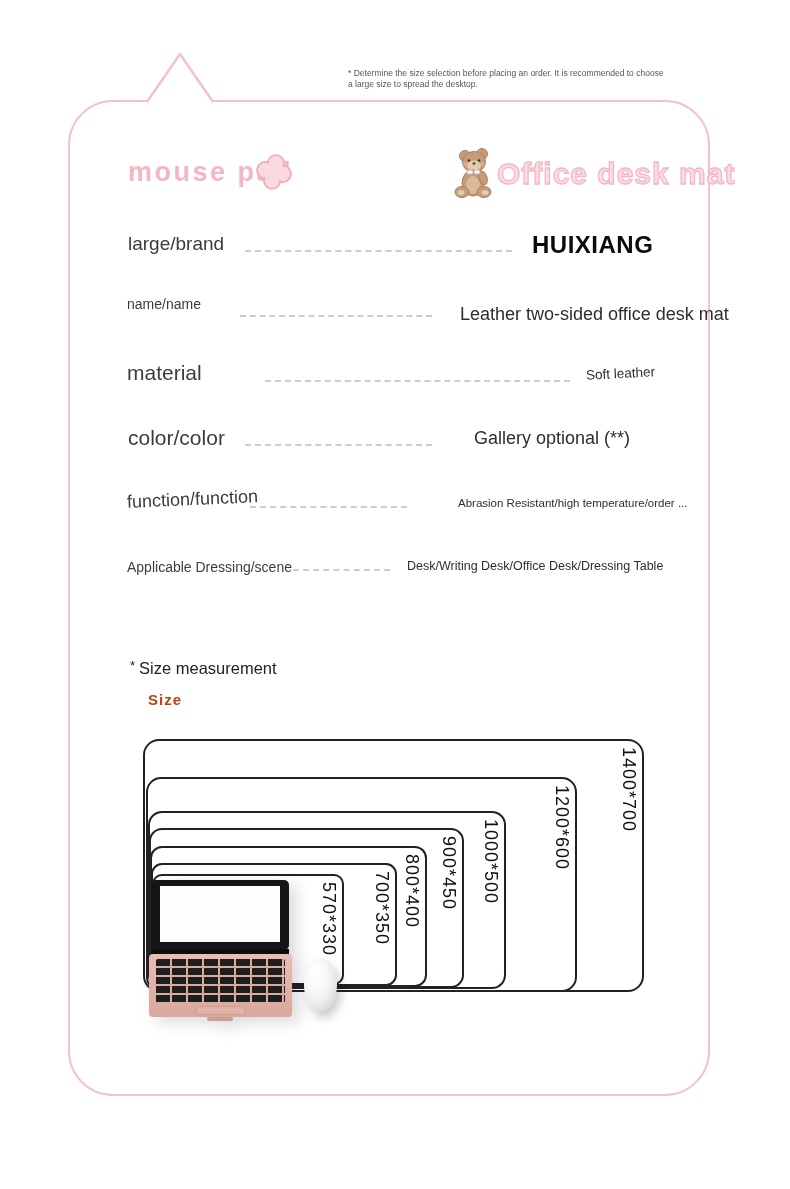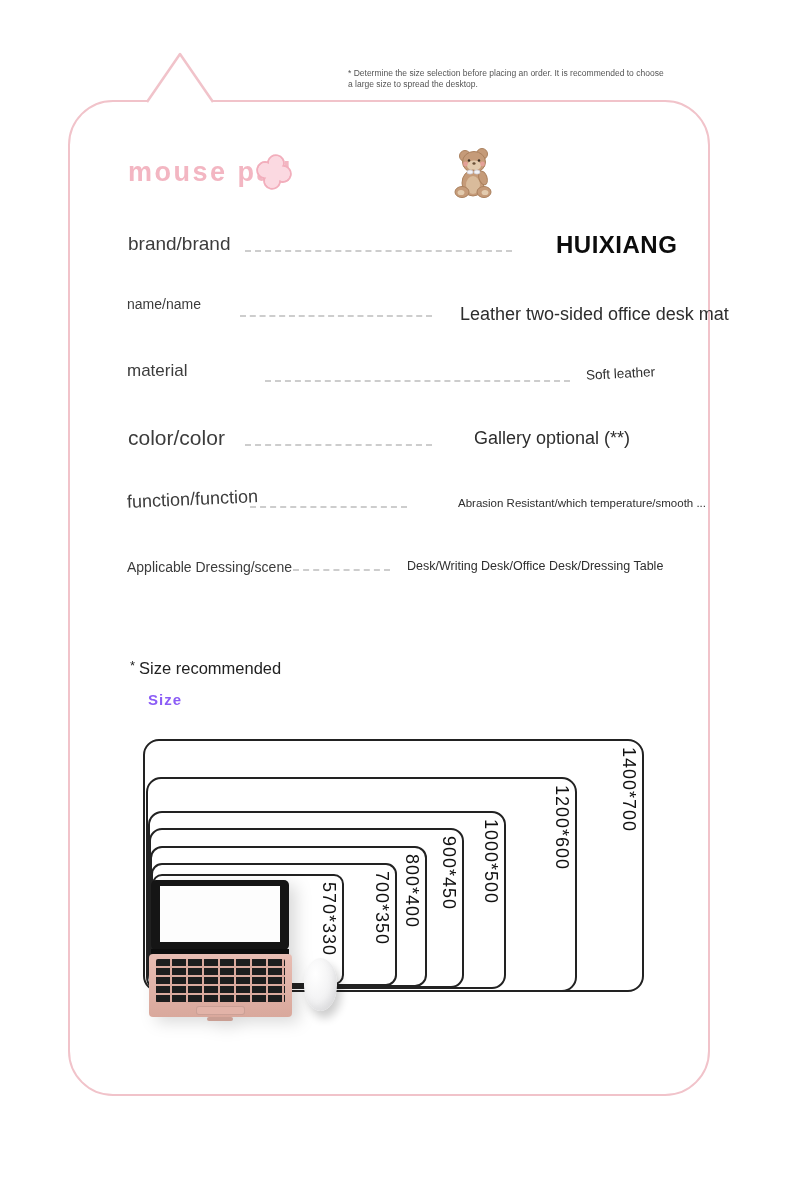--- a/index.html
+++ b/index.html
@@ -30,42 +30,42 @@
     position:absolute; left:497px; top:129px;
     font-size:30px; font-weight:bold; letter-spacing:1px;
     color:#fbdce2; -webkit-text-stroke:1.3px #f3b7c4;
   }
   
   .lbl { position:absolute; color:#3c3c3c; white-space:nowrap; }
   .val { position:absolute; color:#2e2e2e; white-space:nowrap; }
   .dash { position:absolute; height:0; border-top:2px dashed #cdcdcd; }
   .lbl-brand   { left:128px; top:205px; font-size:19px; }
   .dash-brand  { left:245px; top:222px; width:267px; }
-  .val-brand   { left:556px; top:203px; font-size:24px; font-weight:bold; color:#0c0c0c; letter-spacing:0.5px; }
+  .val-brand   { left:532px; top:203px; font-size:24px; font-weight:bold; color:#0c0c0c; letter-spacing:0.5px; }
   .lbl-name    { left:127px; top:268px; font-size:14px; }
   .dash-name   { left:240px; top:287px; width:192px; }
   .val-name    { left:460px; top:276px; font-size:18px; }
-  .lbl-material{ left:127px; top:333px; font-size:17px; }
+  .lbl-material{ left:127px; top:333px; font-size:21px; }
   .dash-material{ left:265px; top:352px; width:305px; }
   .val-material{ left:586px; top:338px; font-size:13.5px; transform:rotate(-3deg); }
   .lbl-color   { left:128px; top:398px; font-size:21px; }
   .dash-color  { left:245px; top:416px; width:187px; }
   .val-color   { left:474px; top:400px; font-size:18px; }
   .lbl-function{ left:127px; top:461px; font-size:18px; transform:rotate(-2.5deg); }
   .dash-function{ left:250px; top:478px; width:157px; }
   .val-function{ left:458px; top:469px; font-size:11.5px; }
   .lbl-scene   { left:127px; top:531px; font-size:14px; }
   .dash-scene  { left:293px; top:541px; width:97px; }
   .val-scene   { left:407px; top:531px; font-size:12.5px; }
   
   .size-heading { position:absolute; left:130px; top:630px; font-size:16.5px; color:#222; }
   .size-heading .star { font-size:13px; vertical-align:4px; margin-right:4px; }
   .size-sub {
     position:absolute; left:148px; top:663px;
-    font-size:15px; font-weight:bold; letter-spacing:1px; color:#8b5cf6;
+    font-size:15px; font-weight:bold; letter-spacing:1px; color:#c2410c;
   }
   
   .diagram { position:absolute; left:143px; top:705px; width:512px; height:292px; }
   .size-rect { position:absolute; background:#fff; border:2px solid #222; }
   .size-label {
     position:absolute; right:3px; top:6px;
     writing-mode:vertical-rl; font-size:18px; color:#111; letter-spacing:1px;
     white-space:nowrap;
   }
   .r1 { left:0px;   top:6px;   width:501px; height:253px; border-radius:16px; }
@@ -143,46 +143,47 @@
     <ellipse cx="21" cy="36" rx="11" ry="13" fill="#c59b79" stroke="#ab815e" stroke-width="1"></ellipse>
     <ellipse cx="21" cy="38" rx="7" ry="9" fill="#d9bb9b"></ellipse>
     <ellipse cx="31" cy="31" rx="4" ry="7" fill="#c59b79" stroke="#ab815e" stroke-width="1" transform="rotate(-18 31 31)"></ellipse>
     <ellipse cx="10" cy="45" rx="7" ry="5.5" fill="#c59b79" stroke="#ab815e" stroke-width="1"></ellipse>
     <ellipse cx="32" cy="45" rx="7" ry="5.5" fill="#c59b79" stroke="#ab815e" stroke-width="1"></ellipse>
     <ellipse cx="9" cy="45.5" rx="3.4" ry="2.6" fill="#e3cbae"></ellipse>
     <ellipse cx="33" cy="45.5" rx="3.4" ry="2.6" fill="#e3cbae"></ellipse>
     <ellipse cx="18" cy="25" rx="3" ry="2" fill="#f3f3f6" stroke="#cfcfda" stroke-width="0.8"></ellipse>
     <ellipse cx="25" cy="25" rx="3" ry="2" fill="#f3f3f6" stroke="#cfcfda" stroke-width="0.8"></ellipse>
   </svg>
-
-  <div class="lbl lbl-brand">brand/brand</div>
+  <div class="title">Office desk mat</div>
+
+  <div class="lbl lbl-brand">large/brand</div>
   <div class="dash dash-brand"></div>
   <div class="val val-brand">HUIXIANG</div>
 
   <div class="lbl lbl-name">name/name</div>
   <div class="dash dash-name"></div>
   <div class="val val-name">Leather two-sided office desk mat</div>
 
   <div class="lbl lbl-material">material</div>
   <div class="dash dash-material"></div>
   <div class="val val-material">Soft leather</div>
 
   <div class="lbl lbl-color">color/color</div>
   <div class="dash dash-color"></div>
   <div class="val val-color">Gallery optional (**)</div>
 
   <div class="lbl lbl-function">function/function</div>
   <div class="dash dash-function"></div>
-  <div class="val val-function">Abrasion Resistant/which temperature/smooth ...</div>
+  <div class="val val-function">Abrasion Resistant/high temperature/order ...</div>
 
   <div class="lbl lbl-scene">Applicable Dressing/scene</div>
   <div class="dash dash-scene"></div>
   <div class="val val-scene">Desk/Writing Desk/Office Desk/Dressing Table</div>
 
-  <div class="size-heading"><span class="star">*</span><span>Size recommended</span></div>
+  <div class="size-heading"><span class="star">*</span><span>Size measurement</span></div>
   <div class="size-sub">Size</div>
 
   <div class="diagram">
     <div class="size-rect r1">
         <span class="size-label">1400*700</span>
       </div>
     <div class="size-rect r2">
         <span class="size-label">1200*600</span>
       </div>
     <div class="size-rect r3">

